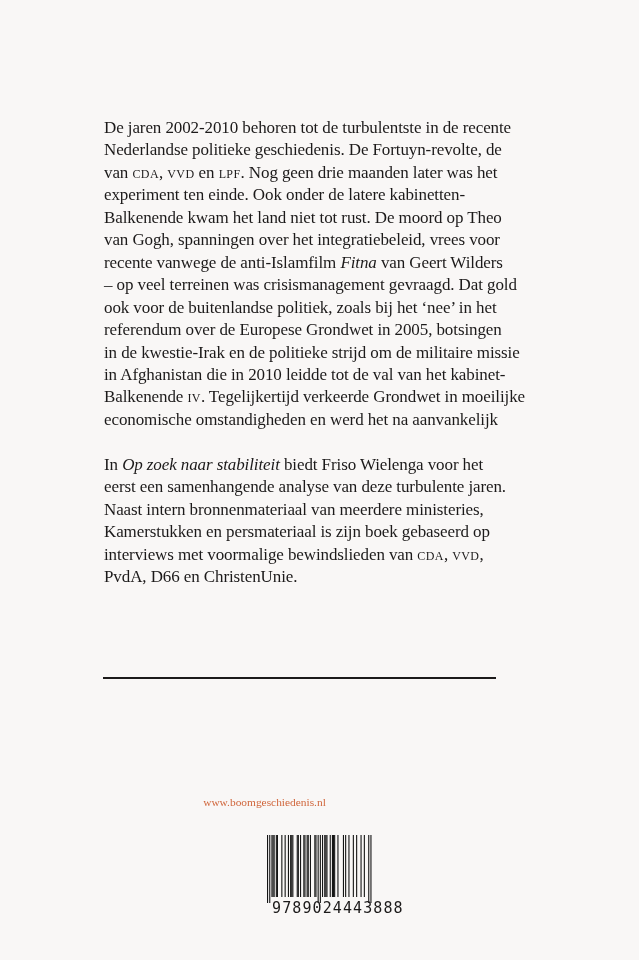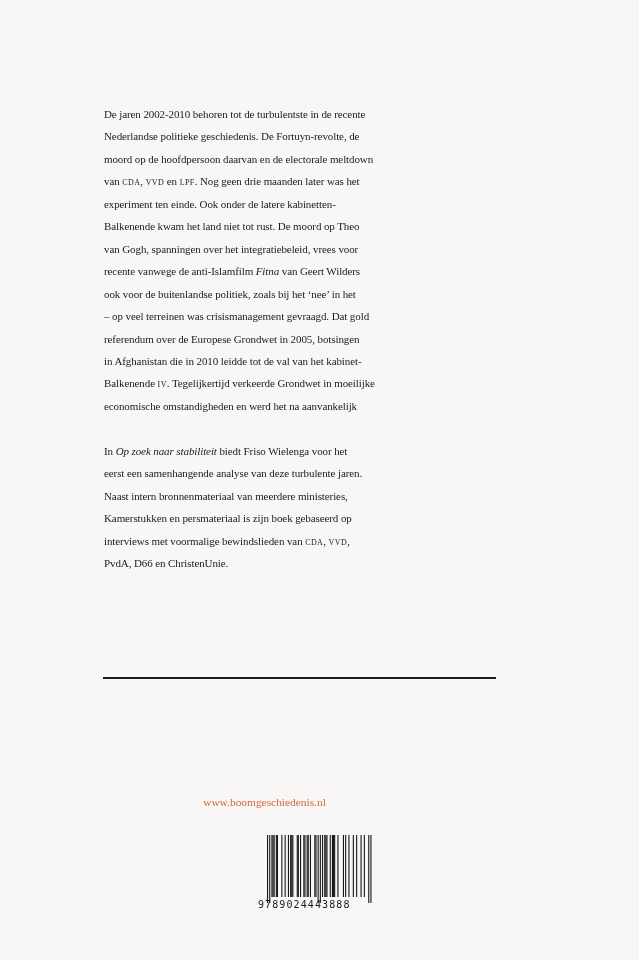--- a/index.html
+++ b/index.html
@@ -11,23 +11,23 @@
       height: 960px;
       background: #f9f7f6;
       position: relative;
       overflow: hidden;
       font-family: "Liberation Serif", "DejaVu Serif", serif;
       color: #1c1a1a;
     }
     .text-block {
       position: absolute;
       left: 104px;
-      top: 103px;
+      top: 117px;
       width: 420px;
-      font-size: 11px;
+      font-size: 17px;
       line-height: 22.45px;
       letter-spacing: -0.1px;
     }
     .line {
       display: block;
       white-space: nowrap;
     }
     .para-gap {
       height: 22.45px;
     }
@@ -63,46 +63,46 @@
       left: 256px;
       top: 834px;
       width: 122px;
       height: 80px;
     }
     .barcode-wrap svg {
       display: block;
     }
     .digits {
       position: absolute;
-      left: 2px;
+      left: 16px;
       top: 65px;
       width: 122px;
       font-family: "DejaVu Sans Mono", "Liberation Mono", monospace;
-      font-size: 10px;
+      font-size: 15px;
       letter-spacing: 1.1px;
       color: #1c1a1a;
       white-space: nowrap;
     }
   </style>
 </head>
 <body>
 
 <div class="text-block">
   <div id="para1">
       <span class="line"><span>De jaren 2002-2010 behoren tot de turbulentste in de recente</span></span>
       <span class="line"><span>Nederlandse politieke geschiedenis. De Fortuyn-revolte, de</span></span>
-      <span class="line"><span>moord op de hoofdpersoon daarvan en de electorale meltdown</span></span>
       <span class="line"><span>van </span><span class="sc">CDA</span><span>, </span><span class="sc">VVD</span><span> en </span><span class="sc">LPF</span><span>. Nog geen drie maanden later was het</span></span>
       <span class="line"><span>experiment ten einde. Ook onder de latere kabinetten-</span></span>
       <span class="line"><span>Balkenende kwam het land niet tot rust. De moord op Theo</span></span>
       <span class="line"><span>van Gogh, spanningen over het integratiebeleid, vrees voor</span></span>
       <span class="line"><span>recente vanwege de anti-Islamfilm </span><span class="it">Fitna</span><span> van Geert Wilders</span></span>
+      <span class="line"><span>– op veel terreinen was crisismanagement gevraagd. Dat gold</span></span>
       <span class="line"><span>ook voor de buitenlandse politiek, zoals bij het ‘nee’ in het</span></span>
-      <span class="line"><span>– op veel terreinen was crisismanagement gevraagd. Dat gold</span></span>
       <span class="line"><span>referendum over de Europese Grondwet in 2005, botsingen</span></span>
+      <span class="line"><span>in de kwestie-Irak en de politieke strijd om de militaire missie</span></span>
       <span class="line"><span>in Afghanistan die in 2010 leidde tot de val van het kabinet-</span></span>
       <span class="line"><span>Balkenende </span><span class="sc">IV</span><span>. Tegelijkertijd verkeerde Grondwet in moeilijke</span></span>
       <span class="line"><span>economische omstandigheden en werd het na aanvankelijk</span></span>
     </div>
   <div class="para-gap"></div>
   <div id="para2">
       <span class="line"><span>In </span><span class="it">Op zoek naar stabiliteit</span><span> biedt Friso Wielenga voor het</span></span>
       <span class="line"><span>eerst een samenhangende analyse van deze turbulente jaren.</span></span>
       <span class="line"><span>Naast intern bronnenmateriaal van meerdere ministeries,</span></span>
       <span class="line"><span>Kamerstukken en persmateriaal is zijn boek gebaseerd op</span></span>

